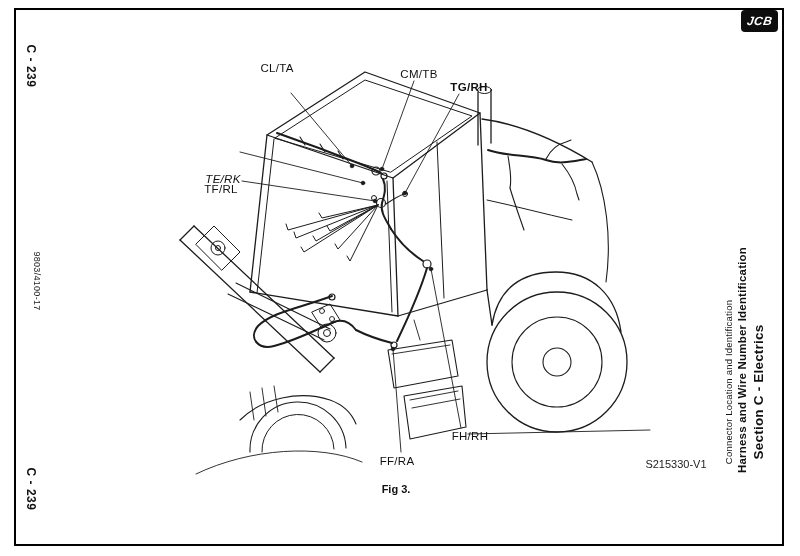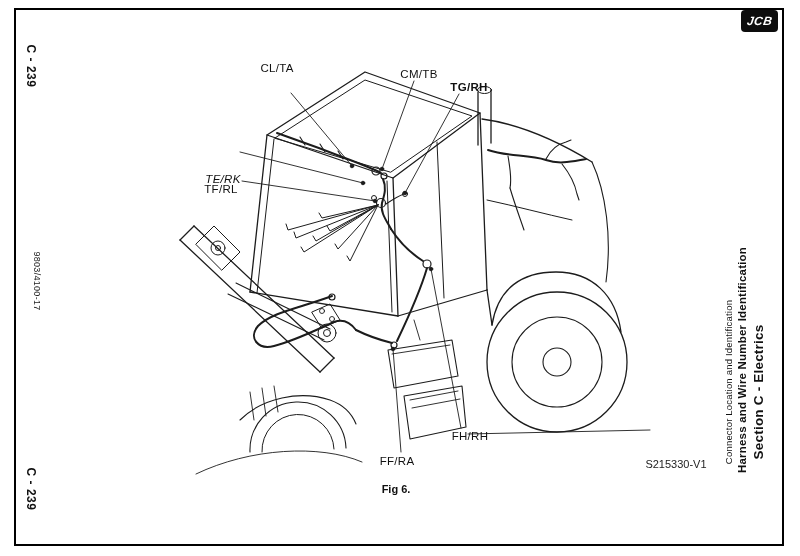--- a/index.html
+++ b/index.html
@@ -191,15 +191,15 @@
 
   <div class="lbl" style="left:277px; top:68px;">CL/TA</div>
   <div class="lbl" style="left:419px; top:74px;text-align:center;">CM/TB</div>
   <div class="lbl" style="left:469px; top:87px;font-weight:bold;">TG/RH</div>
   <div class="lbl" style="left:221px; top:149px;margin-top:40px;">TF/RL</div>
   <div class="lbl" style="left:223px; top:179px;font-style:italic;">TE/RK</div>
   <div class="lbl" style="left:470px; top:436px;text-align:center;">FH/RH</div>
   <div class="lbl" style="left:397px; top:461px;">FF/RA</div>
 
   <div class="ref" style="left:676px; top:464px;">S215330-V1</div>
-  <div class="caption" style="left:396px; top:489px;">Fig 6.</div>
+  <div class="caption" style="left:396px; top:489px;">Fig 3.</div>
 
 </div>
 
 </body></html>

